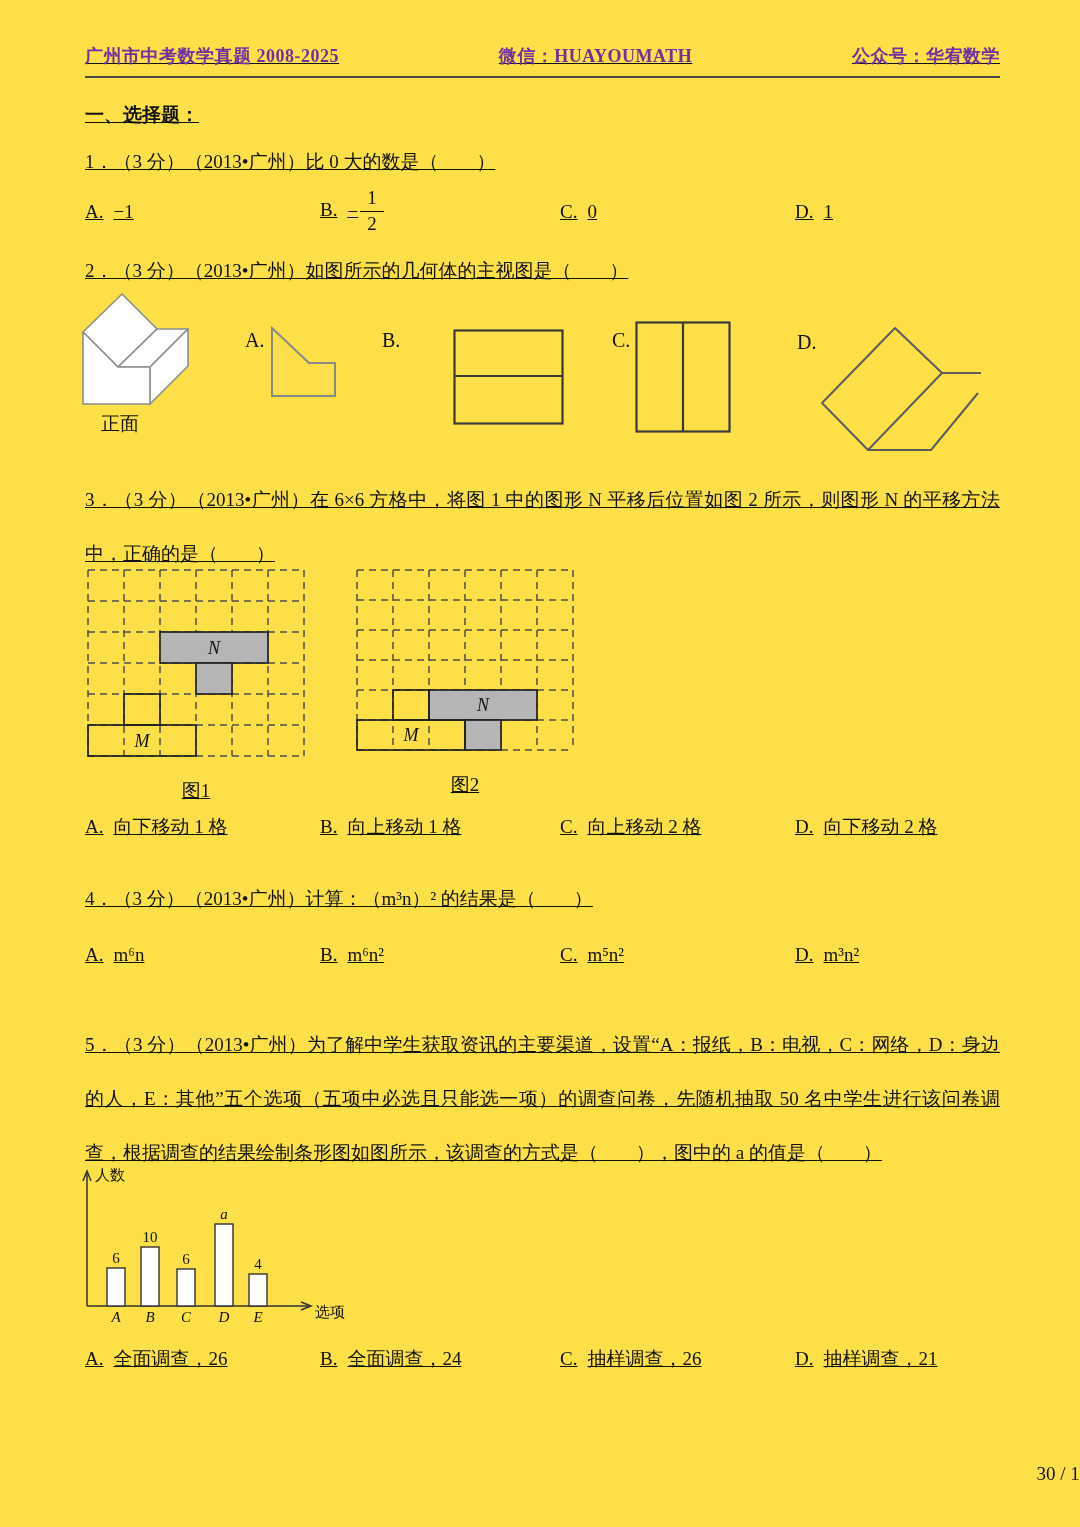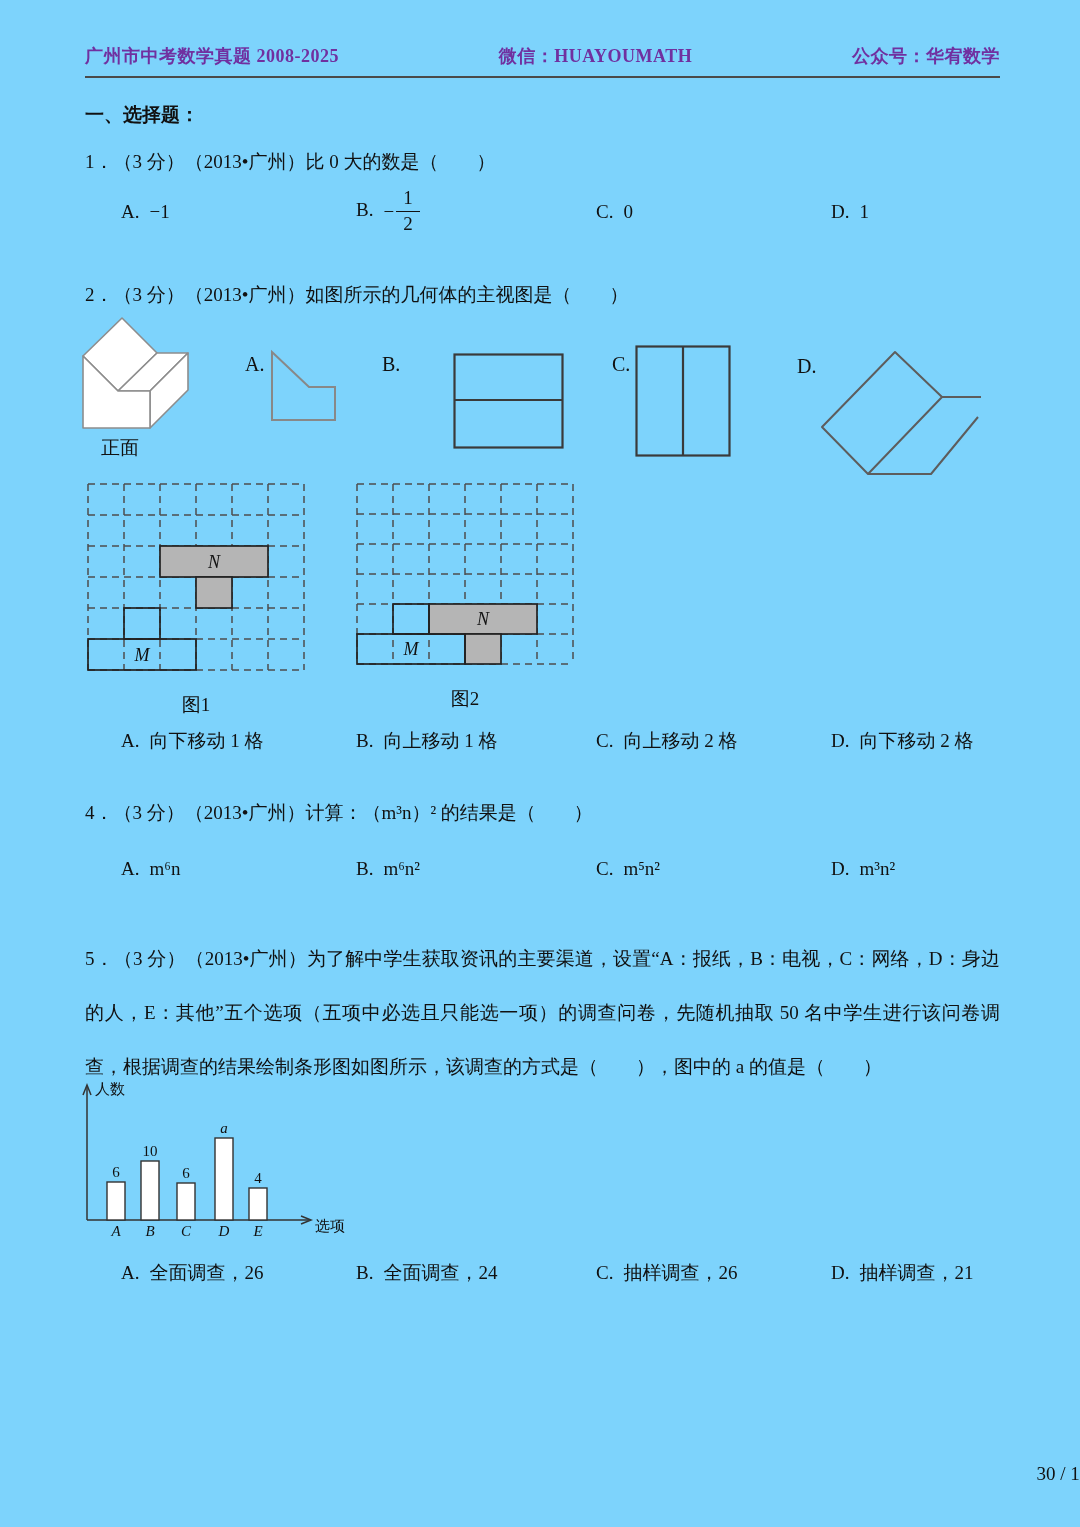--- a/index.html
+++ b/index.html
@@ -1,41 +1,41 @@
 <!DOCTYPE html>
 <html><head>
 <meta charset="utf-8">
 <style>
   * { margin:0; padding:0; box-sizing:border-box; }
   html,body { background:#ffffff; }
   .page {
     position:relative; width:1080px; height:1527px; margin:0 auto;
-    background:#7dd3fc; overflow:hidden;
+    background:#fde047; overflow:hidden;
     font-family:"Liberation Serif","DejaVu Serif",serif;
-    color:#111; font-size:19px;
+    color:#111; font-size:19px;text-decoration:underline;
   }
   .content { padding:0 80px 0 85px; }
 
   
   .hdr {
     display:flex; justify-content:space-between; align-items:baseline;
     padding:32px 0 8px 0; border-bottom:2px solid #4a4a4a;
     font-size:18px; font-weight:600; letter-spacing:.5px;
   }
   .title { text-align:center; margin-top:12px; font-size:27px; font-weight:bold; letter-spacing:1px; }
   .section-heading { margin-top:24px; font-size:19px; font-weight:bold; }
 
   
   .stem { margin-top:20px; line-height:1.5; }
   .stem.multi { line-height:2.85; text-align:justify; }
 
   
   .options {
     display:grid; grid-template-columns:235px 240px 235px auto;
-    align-items:center; margin-top:6px; min-height:30px;margin-left:36px;
+    align-items:center; margin-top:6px; min-height:30px;
   }
   .opt { white-space:nowrap; }
   .olabel { margin-right:10px; }
 
   
   .neg { vertical-align:middle; margin-right:2px; }
   .frac { display:inline-flex; flex-direction:column; text-align:center; vertical-align:middle; line-height:1.2; }
   .fnum { padding:0 7px 1px 7px; border-bottom:1.6px solid #111; }
   .fden { padding-top:1px; }
 
@@ -83,21 +83,21 @@
           </span>
       </div>
       <div class="opt">
         <span class="olabel">C.</span><span>0</span>
       </div>
       <div class="opt">
         <span class="olabel">D.</span><span>1</span>
       </div>
     </div>
 
-    <p class="stem" style="margin-top:40px">2．（3 分）（2013•广州）如图所示的几何体的主视图是（　　）</p>
+    <p class="stem" style="margin-top:16px">2．（3 分）（2013•广州）如图所示的几何体的主视图是（　　）</p>
     <div class="fig-q2">
       <svg class="abs" style="left:-7px;top:0" width="120" height="120">
         <g fill="#fff" stroke="#8d8d8d" stroke-width="1.6" stroke-linejoin="round">
           <path d="M5,43 L44,5 L79,40 L40,78 Z"></path>
           <path d="M40,78 L72,78 L110,40 L79,40 Z"></path>
           <path d="M72,78 L72,115 L110,77 L110,40 Z"></path>
           <path d="M5,43 L40,78 L72,78 L72,115 L5,115 Z"></path>
         </g>
       </svg>
       <div class="front-label">正面</div>
@@ -122,20 +122,21 @@
       <span class="flabel" style="left:712px;top:42px">D.</span>
       <svg class="abs" style="left:733px;top:34px" width="166" height="138">
         <g fill="none" stroke="#5d5d5d" stroke-width="2" stroke-linejoin="round">
           <path d="M77,5 L124,50 L50,127 L4,80 Z"></path>
           <path d="M124,50 L163,50"></path>
           <path d="M50,127 L113,127 L160,70"></path>
         </g>
       </svg>
     </div>
 
+    <p class="stem multi" style="margin-top:2px">3．（3 分）（2013•广州）在 6×6 方格中，将图 1 中的图形 N 平移后位置如图 2 所示，则图形 N 的平移方法中，正确的是（　　）</p>
     <div class="fig-q3">
       <div class="gridfig">
         <div><svg width="222" height="192">
               <g transform="translate(3,3)">
                 <line x1="0" y1="0" x2="0" y2="186" stroke="#4d4d4d" stroke-width="1.5" stroke-dasharray="7,5"></line>
                 <line x1="36" y1="0" x2="36" y2="186" stroke="#4d4d4d" stroke-width="1.5" stroke-dasharray="7,5"></line>
                 <line x1="72" y1="0" x2="72" y2="186" stroke="#4d4d4d" stroke-width="1.5" stroke-dasharray="7,5"></line>
                 <line x1="108" y1="0" x2="108" y2="186" stroke="#4d4d4d" stroke-width="1.5" stroke-dasharray="7,5"></line>
                 <line x1="144" y1="0" x2="144" y2="186" stroke="#4d4d4d" stroke-width="1.5" stroke-dasharray="7,5"></line>
                 <line x1="180" y1="0" x2="180" y2="186" stroke="#4d4d4d" stroke-width="1.5" stroke-dasharray="7,5"></line>

